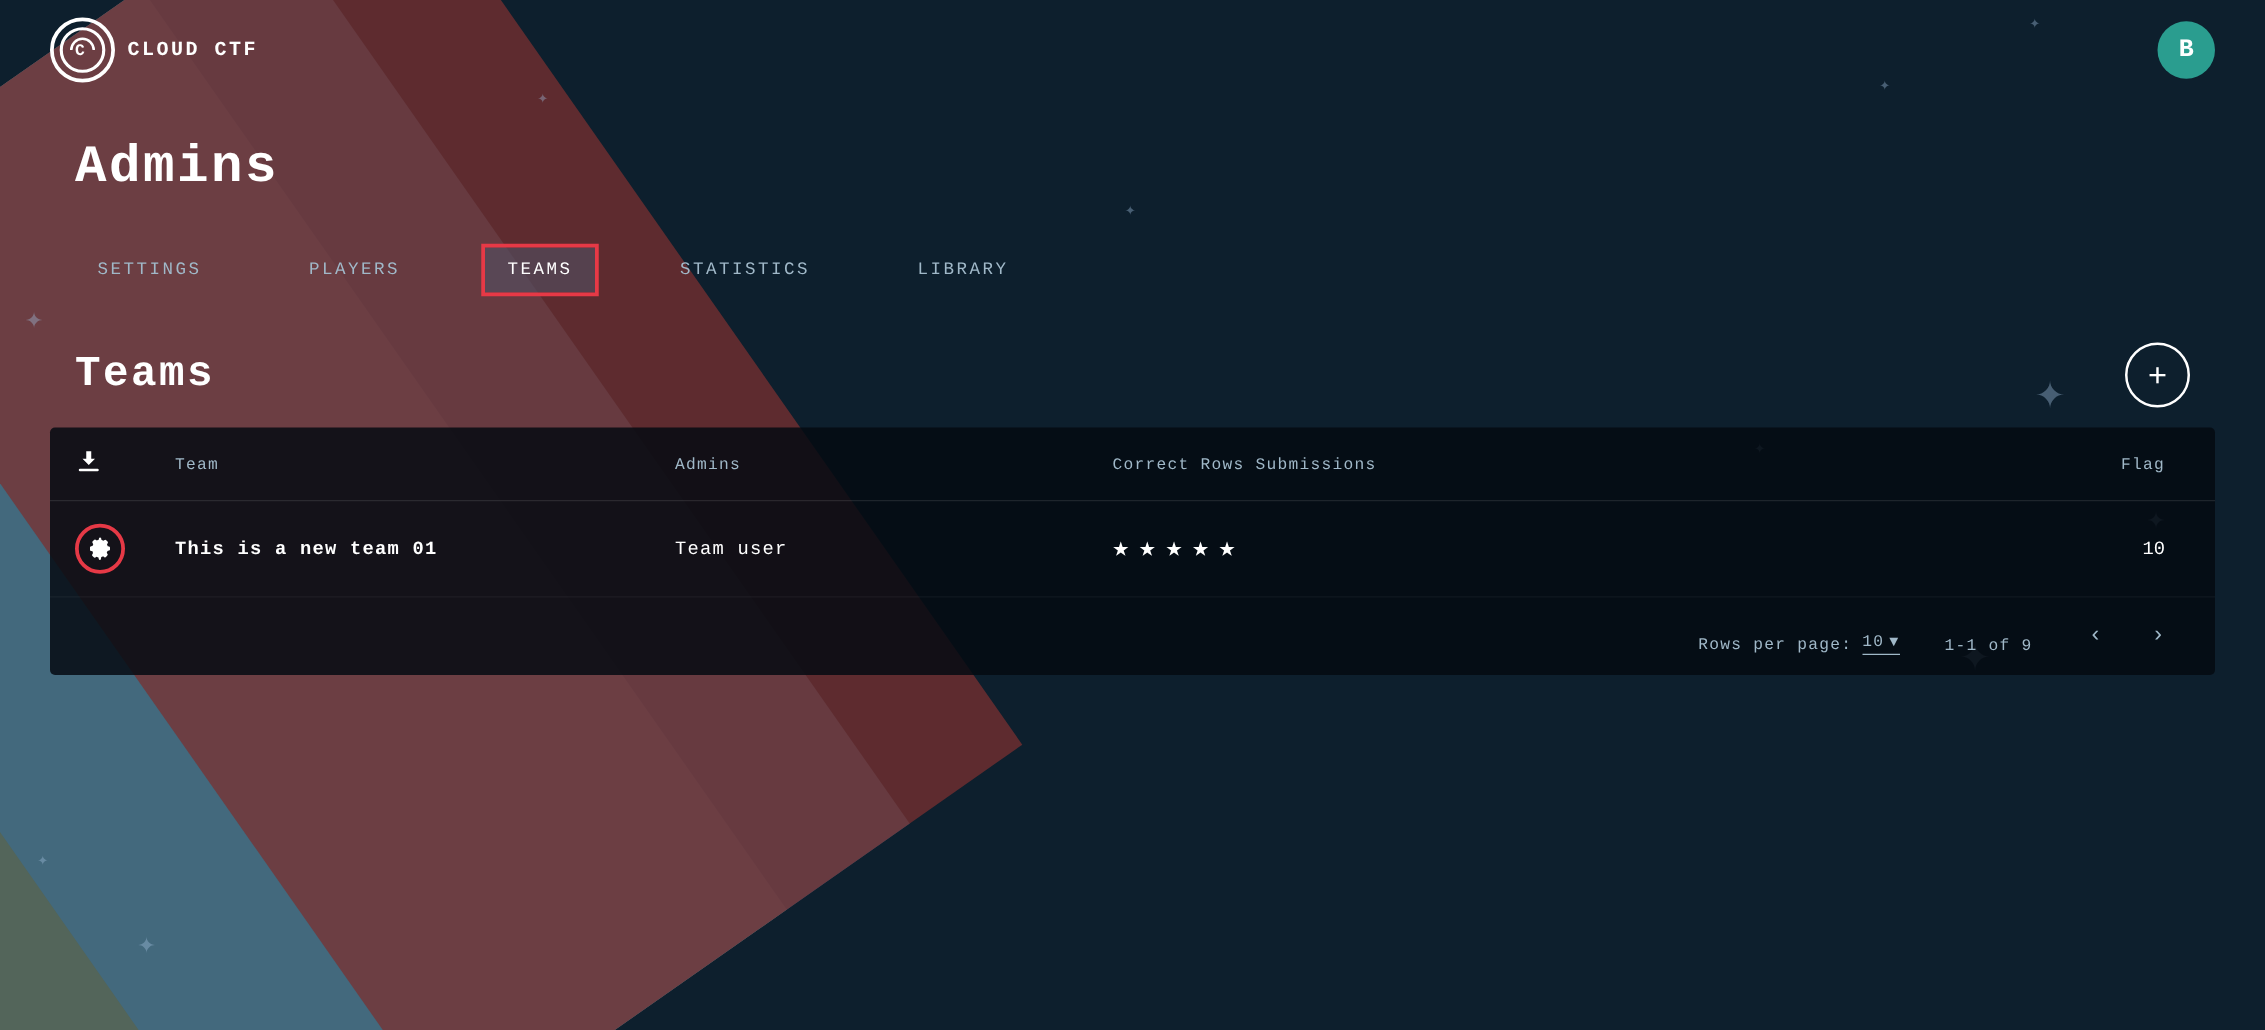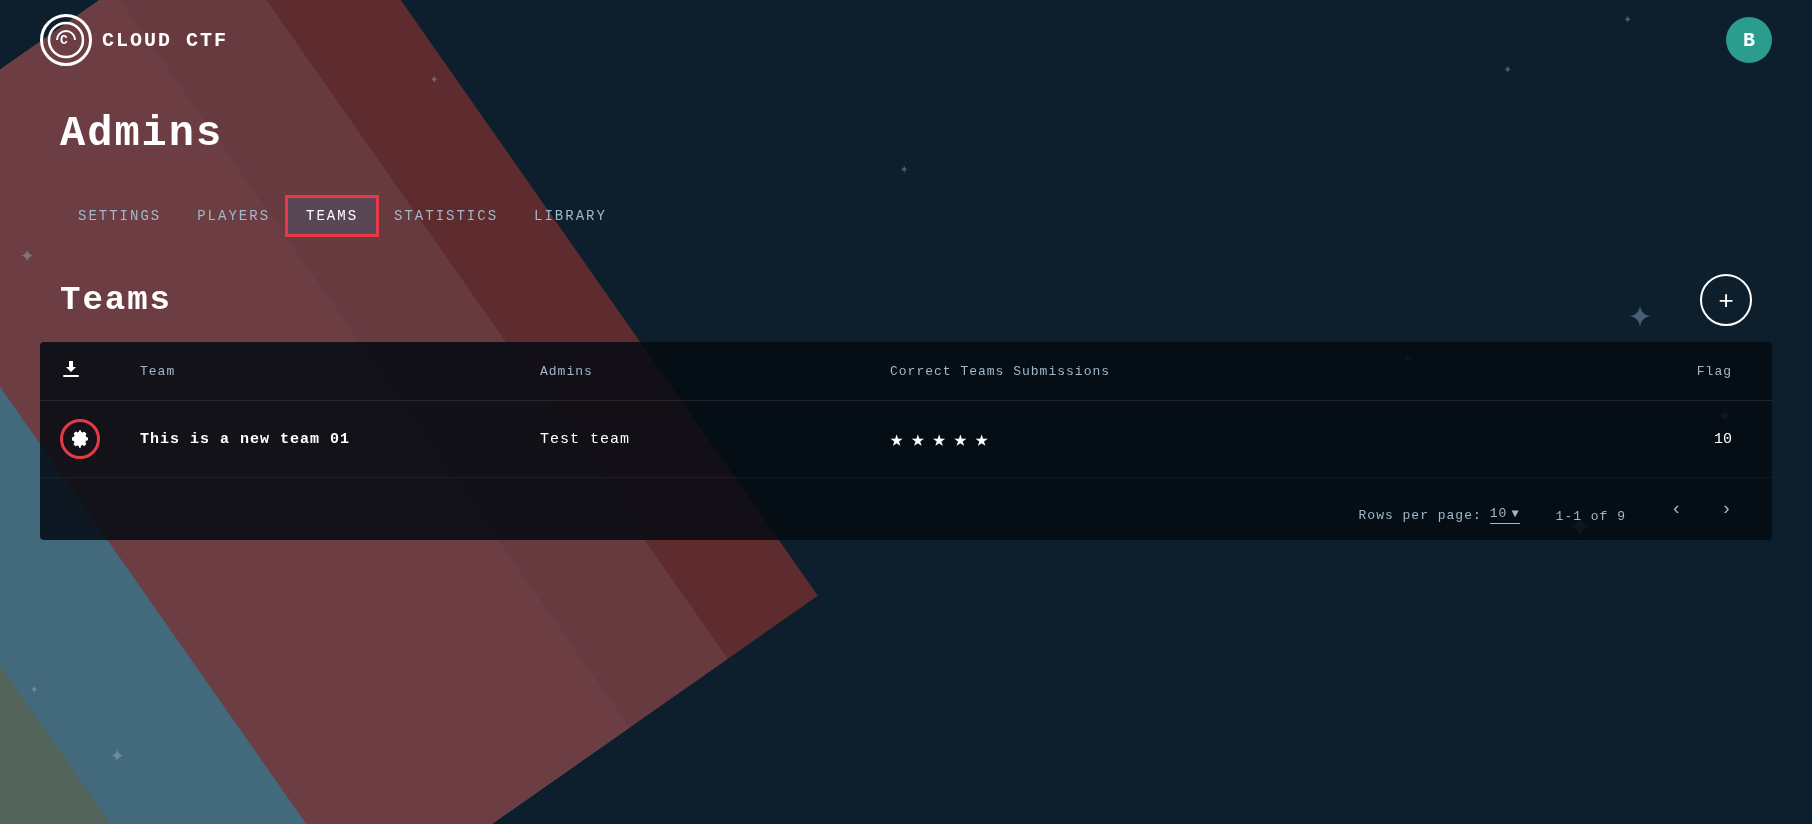--- a/index.html
+++ b/index.html
@@ -56,21 +56,21 @@
       display: flex;
       align-items: center;
       justify-content: center;
       font-size: 22px;
       font-weight: bold;
       color: #fff;
       position: relative;
     }
 
     .logo-text {
-      font-size: 20px;
+      font-size: 16px;
       font-weight: bold;
       letter-spacing: 2px;
       color: #ffffff;
       text-transform: uppercase;
     }
 
     .nav-links {
       display: flex;
       gap: 60px;
       align-items: center;
@@ -114,20 +114,21 @@
       padding: 30px 60px 20px 60px;
       font-size: 42px;
       font-weight: bold;
       letter-spacing: 2px;
       color: #ffffff;
     }
 
     
     .sub-nav {
       display: flex;
+      gap: 50px;
       padding: 20px 60px;
       align-items: flex-start;
     }
 
     .sub-nav-link {
       font-size: 14px;
       letter-spacing: 2px;
       color: #a0b8c8;
       cursor: pointer;
       text-transform: uppercase;
@@ -364,36 +365,36 @@
 
     <div class="table-header">
       <div class="table-header-cell">
         <svg width="22" height="22" viewBox="0 0 22 22" fill="white" xmlns="http://www.w3.org/2000/svg">
           <path d="M11 14L6 9h3V3h4v6h3l-5 5z"></path>
           <rect x="3" y="17" width="16" height="2" rx="1"></rect>
         </svg>
       </div>
       <div class="table-header-cell">Team</div>
       <div class="table-header-cell">Admins</div>
-      <div class="table-header-cell">Correct Teams Submissions</div>
+      <div class="table-header-cell">Correct Rows Submissions</div>
       <div class="table-header-cell" style="text-align:right; padding-right:20px;">Flag</div>
     </div>
 
     <div class="table-row-data">
       <div>
         <div class="settings-icon-btn">
 
           <svg width="20" height="20" viewBox="0 0 20 20" fill="white" xmlns="http://www.w3.org/2000/svg">
             <path d="M10 13a3 3 0 100-6 3 3 0 000 6z"></path>
             <path fill-rule="evenodd" d="M10 1a1 1 0 01.98.804l.244 1.22a7.01 7.01 0 011.42.589l1.07-.643a1 1 0 011.26.195l1.06 1.06a1 1 0 01.195 1.26l-.643 1.07c.234.445.425.917.589 1.42l1.22.244A1 1 0 0118 9v1.5a1 1 0 01-.804.98l-1.22.244a7.01 7.01 0 01-.589 1.42l.643 1.07a1 1 0 01-.195 1.26l-1.06 1.06a1 1 0 01-1.26.195l-1.07-.643a7.01 7.01 0 01-1.42.589l-.244 1.22A1 1 0 0110 19a1 1 0 01-.98-.804l-.244-1.22a7.01 7.01 0 01-1.42-.589l-1.07.643a1 1 0 01-1.26-.195l-1.06-1.06a1 1 0 01-.195-1.26l.643-1.07A7.01 7.01 0 014.024 12l-1.22-.244A1 1 0 012 11V9a1 1 0 01.804-.98l1.22-.244a7.01 7.01 0 01.589-1.42l-.643-1.07a1 1 0 01.195-1.26l1.06-1.06a1 1 0 011.26-.195l1.07.643a7.01 7.01 0 011.42-.589l.244-1.22A1 1 0 0110 1z" clip-rule="evenodd"></path>
           </svg>
         </div>
       </div>
       <div class="team-name">This is a new team 01</div>
-      <div class="leader-name">Test team</div>
+      <div class="leader-name">Team user</div>
       <div class="stars">
         <span>★</span>
         <span>★</span>
         <span>★</span>
         <span>★</span>
         <span>★</span>
       </div>
       <div class="score-val">10</div>
     </div>
 

